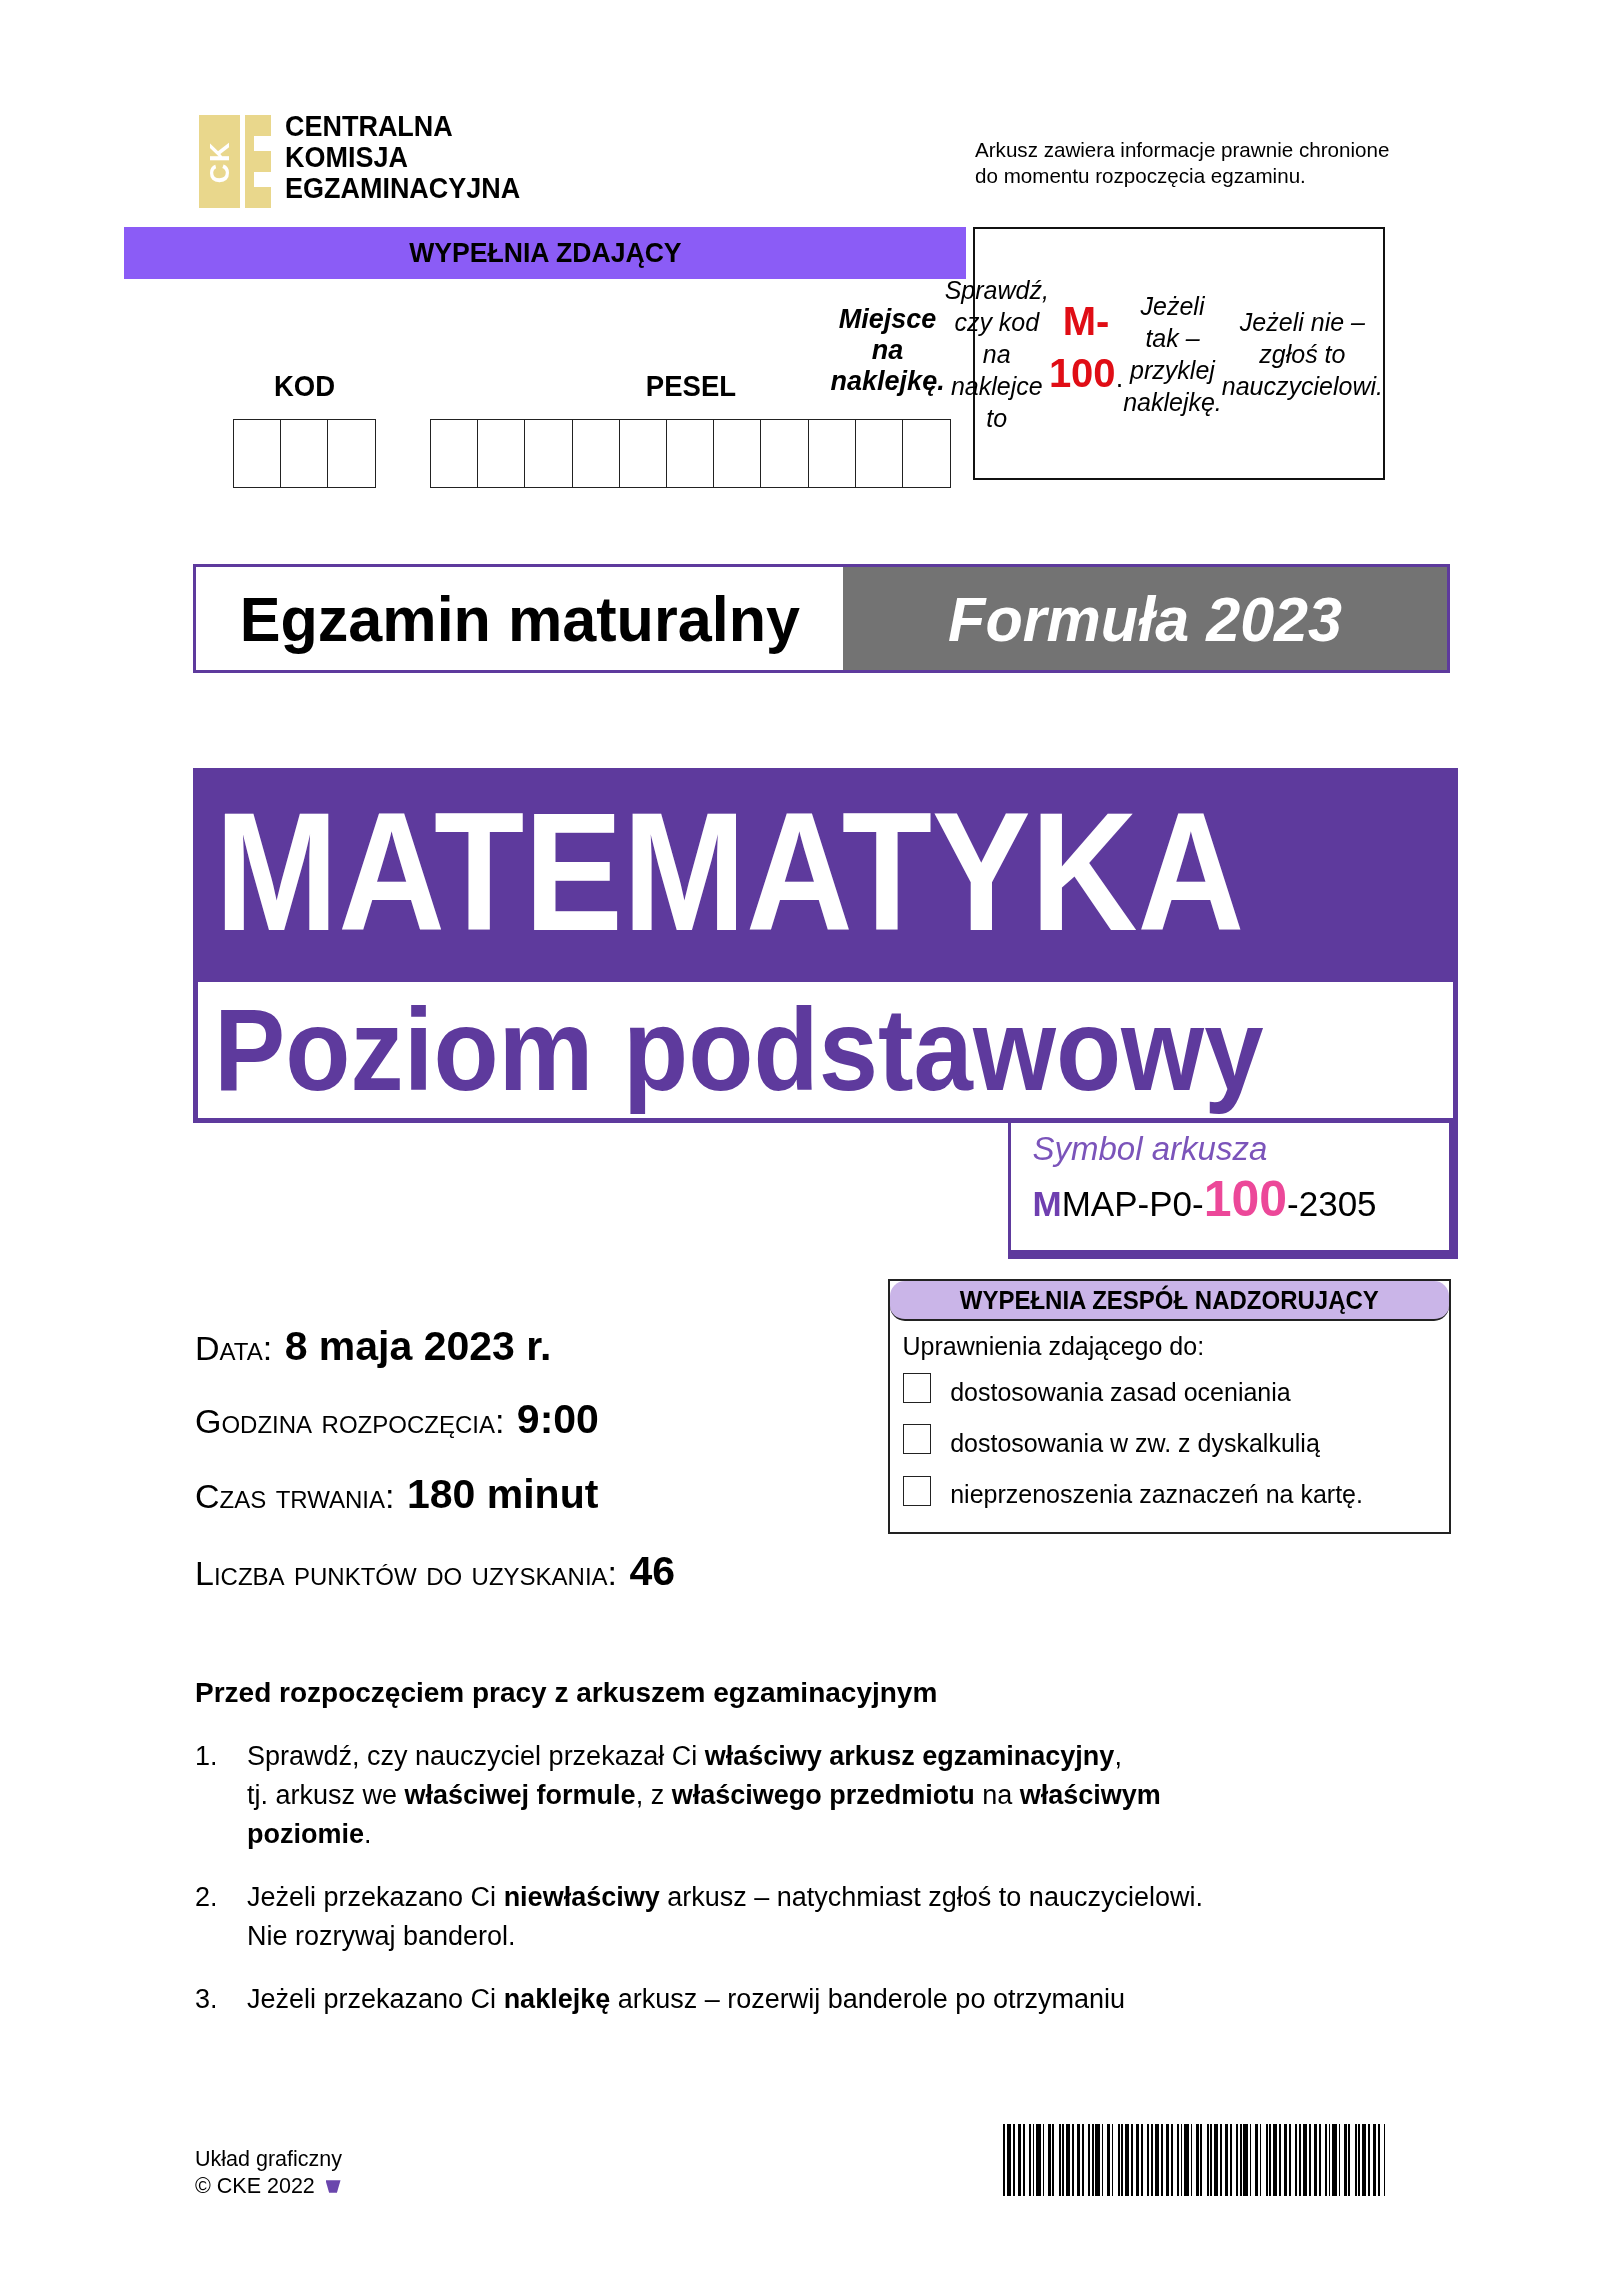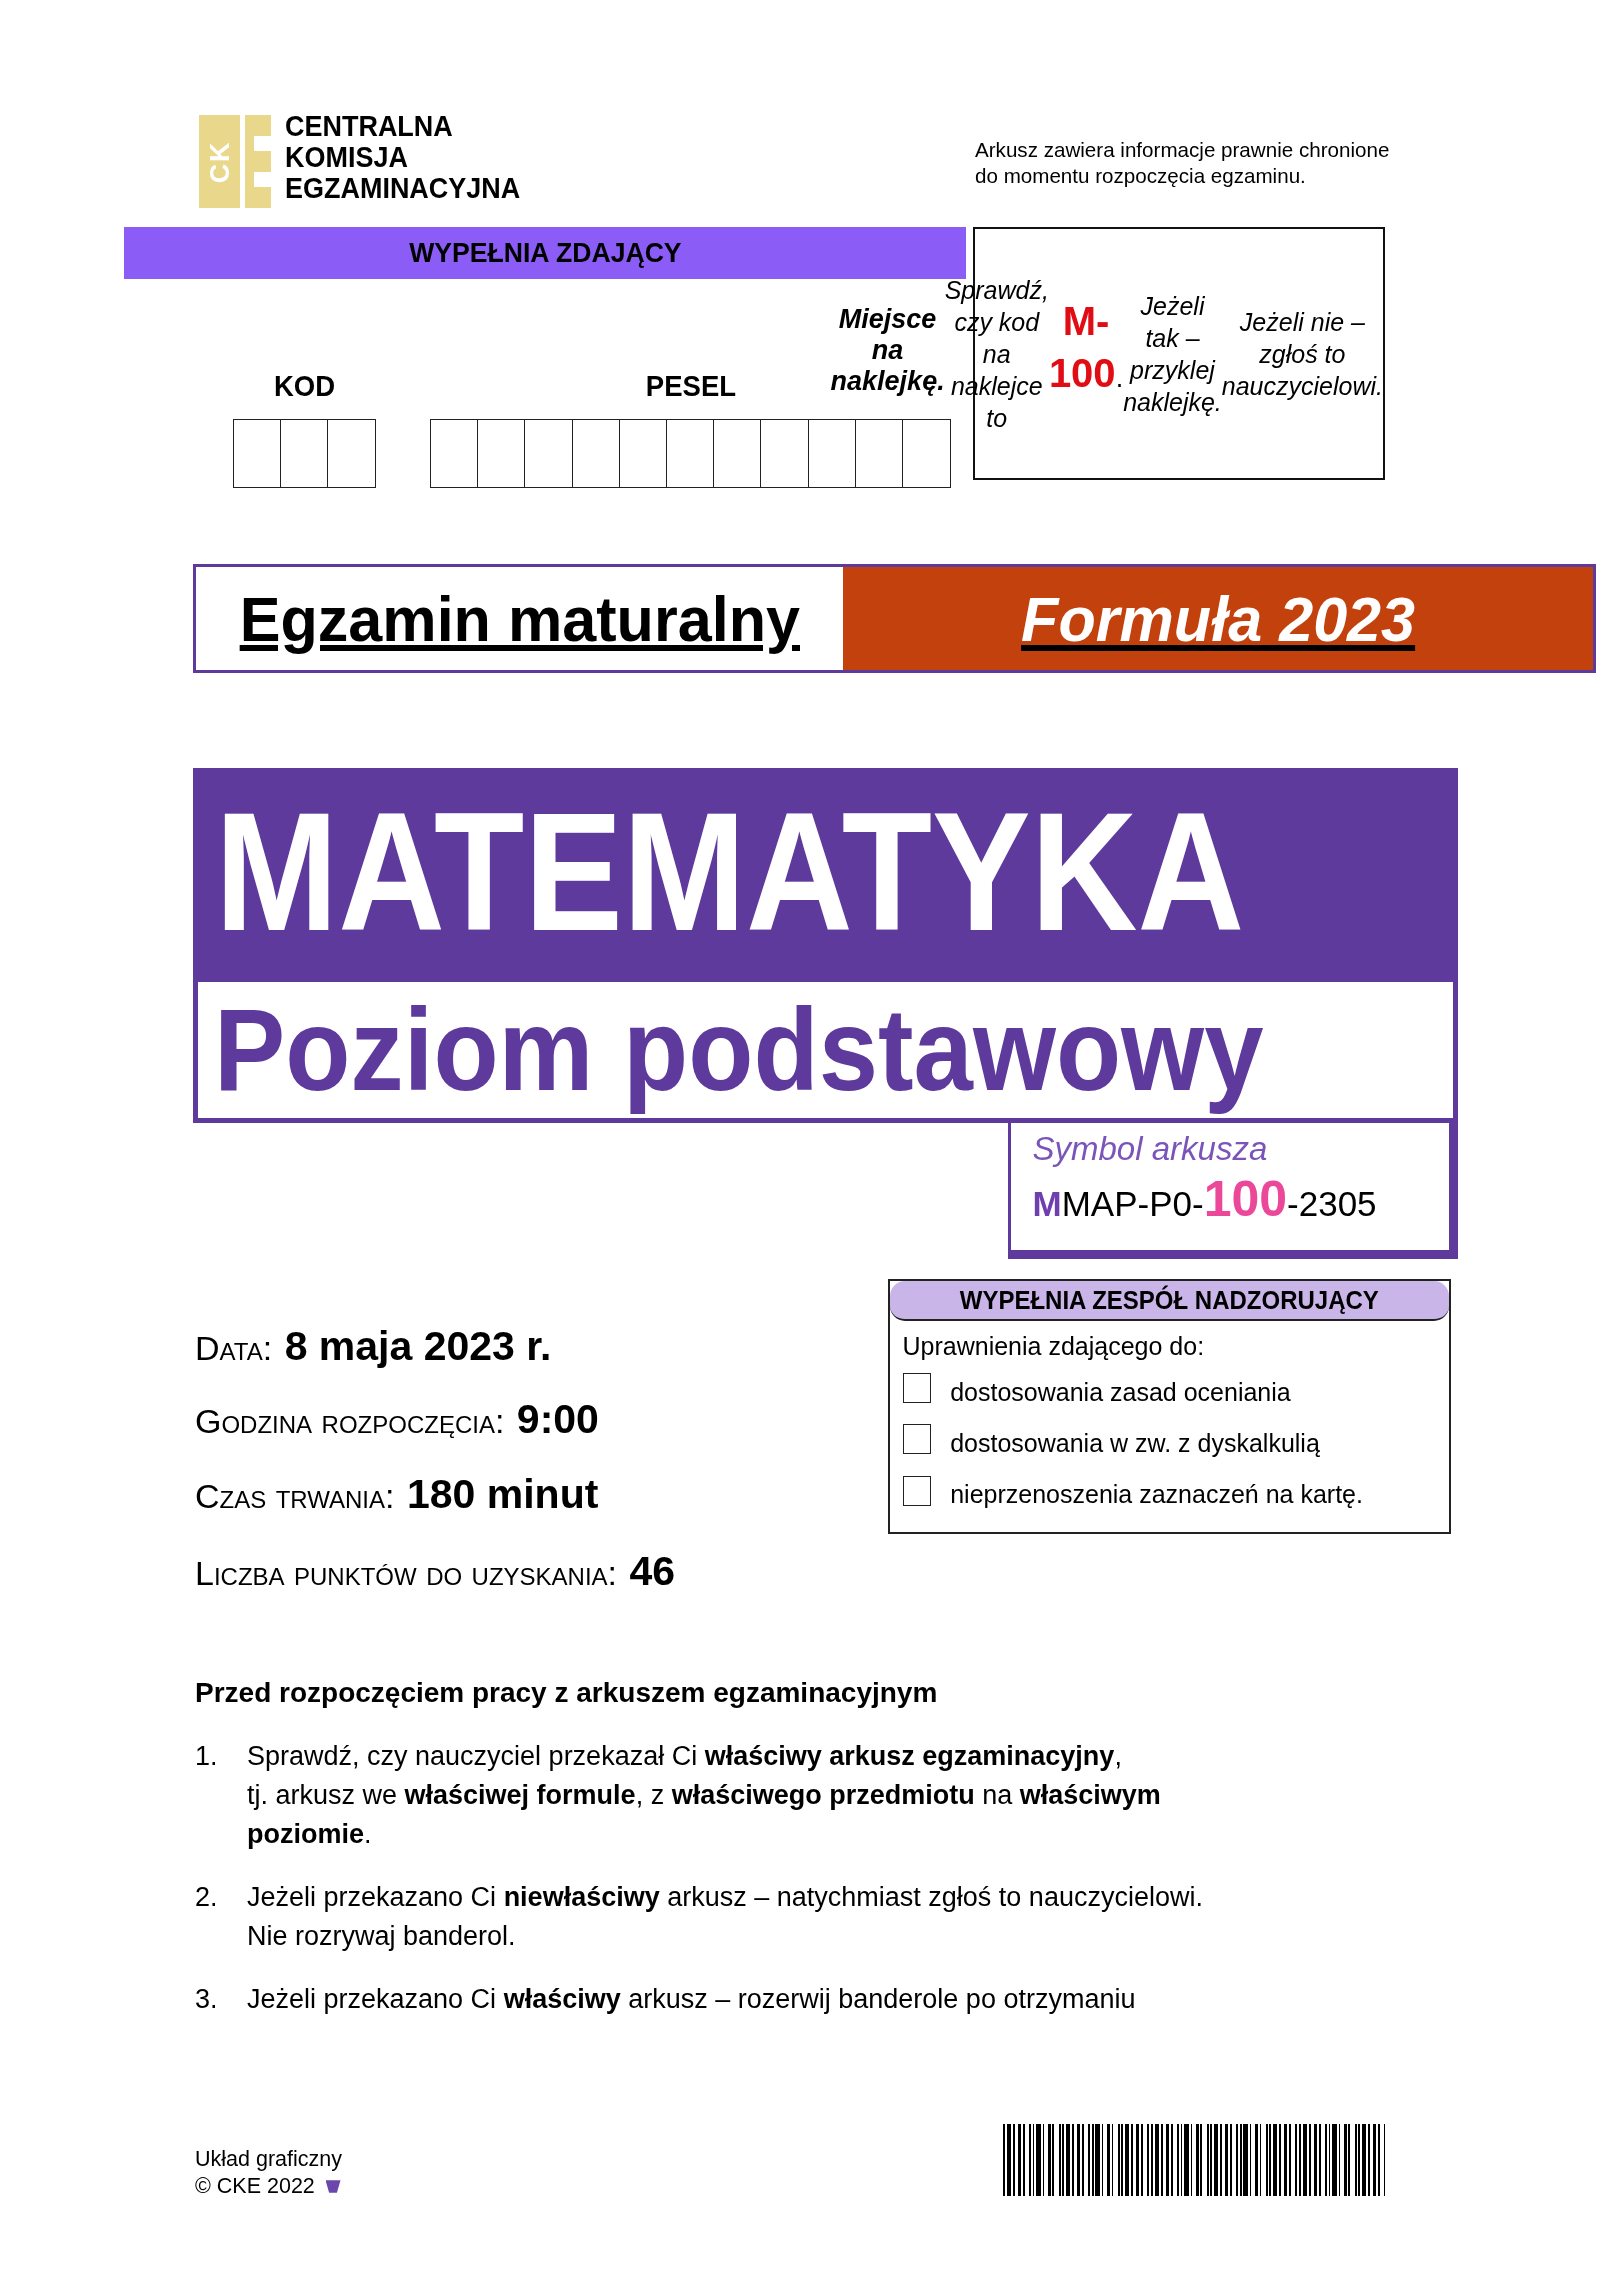--- a/index.html
+++ b/index.html
@@ -36,22 +36,22 @@
   .kod-label{position:absolute;left:233px;top:369px;width:143px;text-align:center;
     font-weight:bold;font-size:29.6px;transform:scaleX(.93);}
   .pesel-label{position:absolute;left:430px;top:369px;width:522px;text-align:center;
     font-weight:bold;font-size:29.6px;transform:scaleX(.93);}
   .cells{position:absolute;display:flex;}
   .kod-cells{left:233px;top:419px;}
   .pesel-cells{left:430px;top:419px;}
   .cell{width:49px;height:69px;border:1.8px solid #222;box-sizing:border-box;background:#fff;}
   .cell + .cell{margin-left:-1.8px;}
   
-  .exam-banner{position:absolute;left:193px;top:564px;width:1403px;height:109px;
-    border:3.6px solid #5e3a9d;background:#c2410c;box-sizing:border-box;display:flex;text-decoration:underline;}
+  .exam-banner{position:absolute;left:193px;top:564px;width:1257px;height:109px;
+    border:3.6px solid #5e3a9d;background:#737373;box-sizing:border-box;display:flex;}
   .eb-left{width:647px;flex:none;background:#fff;display:flex;align-items:center;justify-content:center;}
   .eb-left span{font-weight:bold;font-size:63px;transform:scaleX(.97);white-space:nowrap;}
   .eb-right{flex:1;display:flex;align-items:center;justify-content:center;}
   .eb-right span{color:#fff;font-weight:bold;font-style:italic;font-size:63px;transform:scaleX(.97);white-space:nowrap;}
   
   .subject{position:absolute;left:193px;top:768px;width:1265px;height:209px;background:#5e3a9d;
     display:flex;align-items:center;overflow:hidden;}
   .subject span{color:#fff;font-weight:bold;font-size:168px;margin-left:21.5px;
     transform:scaleX(.88);transform-origin:left center;white-space:nowrap;}
   .level{position:absolute;left:193px;top:977px;width:1265px;height:146px;background:#fff;
@@ -237,21 +237,21 @@
     <div class="instr-item">
       <div class="instr-num">1.</div>
       <div class="instr-text"><span>Sprawdź, czy nauczyciel przekazał Ci </span><b>właściwy arkusz egzaminacyjny</b><span>,</span><br><span>tj. arkusz we </span><b>właściwej formule</b><span>, z </span><b>właściwego przedmiotu</b><span> na </span><b>właściwym</b><br><b>poziomie</b><span>.</span></div>
     </div>
     <div class="instr-item">
       <div class="instr-num">2.</div>
       <div class="instr-text"><span>Jeżeli przekazano Ci </span><b>niewłaściwy</b><span> arkusz – natychmiast zgłoś to nauczycielowi.</span><br><span>Nie rozrywaj banderol.</span></div>
     </div>
     <div class="instr-item">
       <div class="instr-num">3.</div>
-      <div class="instr-text"><span>Jeżeli przekazano Ci </span><b>właściwy</b><span> arkusz – rozerwij banderole po otrzymaniu</span><br></div>
+      <div class="instr-text"><span>Jeżeli przekazano Ci </span><b>naklejkę</b><span> arkusz – rozerwij banderole po otrzymaniu</span><br></div>
     </div>
   </div>
 
   <div class="footer">
     <div>Układ graficzny</div>
     <div class="footer-row">
       <span>© CKE 2022</span>
       <span class="cke-mark"></span>
     </div>
   </div>

